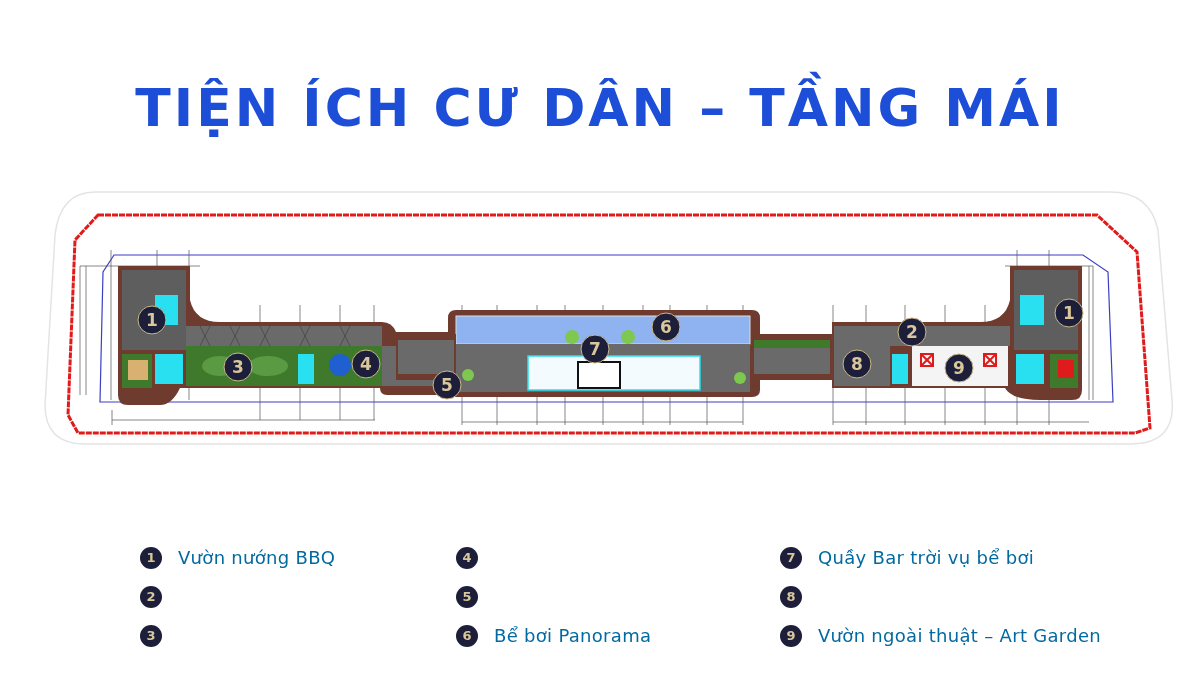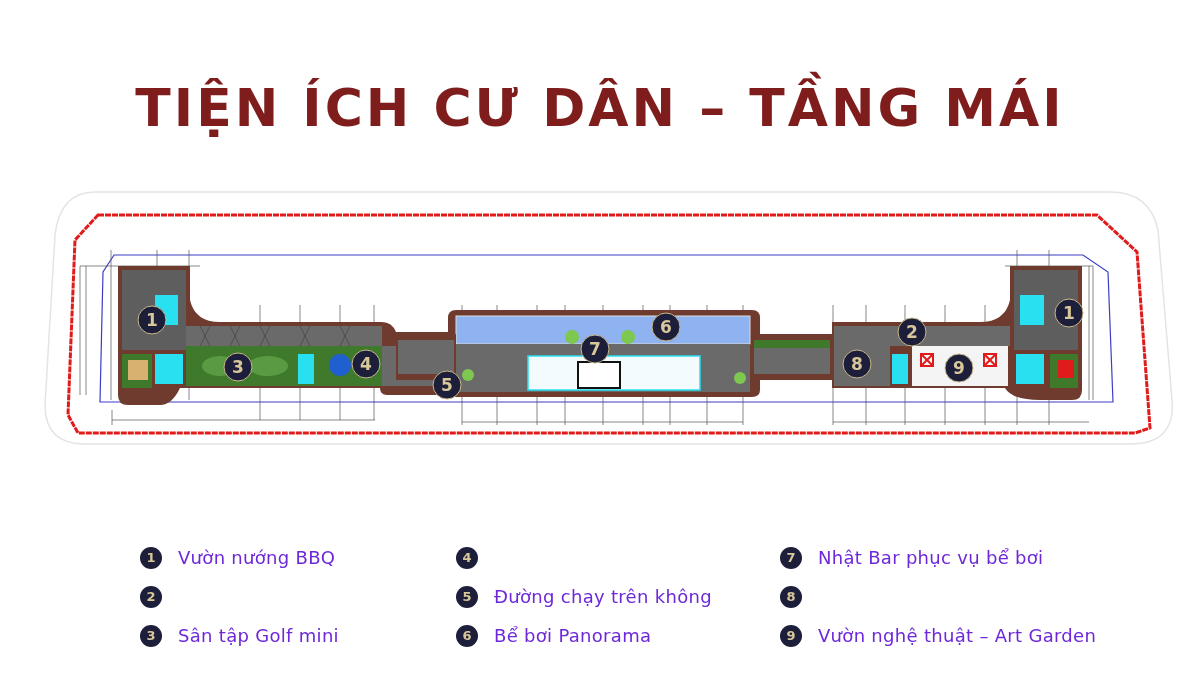--- a/index.html
+++ b/index.html
@@ -1,22 +1,22 @@
 <!DOCTYPE html>
 <html><head>
 <meta charset="utf-8">
 <style>
   html,body{margin:0;padding:0;background:#ffffff;}
   body{width:1200px;height:689px;position:relative;overflow:hidden;font-family:"Liberation Sans",sans-serif;}
-  .title{position:absolute;left:0;top:78px;width:1200px;text-align:center;font-family:"DejaVu Sans",sans-serif;font-weight:bold;font-size:52px;letter-spacing:3px;color:#7f1d1d;}
+  .title{position:absolute;left:0;top:78px;width:1200px;text-align:center;font-family:"DejaVu Sans",sans-serif;font-weight:bold;font-size:52px;letter-spacing:3px;color:#1d4ed8;}
   .plan{position:absolute;left:0;top:0;width:1200px;height:689px;}
   .legend{position:absolute;top:538px;}
   .legend .item{display:flex;align-items:center;height:39px;}
   .badge{width:22px;height:22px;border-radius:50%;background:#1d1f3a;color:#d8c79a;font-size:13px;font-weight:bold;display:flex;align-items:center;justify-content:center;margin-right:16px;font-family:"DejaVu Sans",sans-serif;}
-  .label{font-size:18px;color:#6d28d9;font-family:"DejaVu Sans",sans-serif;letter-spacing:0.3px;}
+  .label{font-size:18px;color:#0369a1;font-family:"DejaVu Sans",sans-serif;letter-spacing:0.3px;}
 </style>
 </head>
 <body>
 
 <div class="title">TIỆN ÍCH CƯ DÂN – TẦNG MÁI</div>
 
 <svg class="plan" viewBox="0 0 1200 689" xmlns="http://www.w3.org/2000/svg">
 
   <path d="M95 192 H1110 Q1150 192 1158 230 L1172 400 Q1176 444 1130 444 H85 Q45 444 45 405 L55 235 Q60 192 95 192 Z" fill="#ffffff" stroke="#e4e4e8" stroke-width="1.5"></path>
 
@@ -170,41 +170,39 @@
 <div class="legend" style="left:140px;">
   <div class="item">
       <span class="badge">1</span>
       <span class="label">Vườn nướng BBQ</span>
     </div>
   <div class="item">
       <span class="badge">2</span>
     </div>
   <div class="item">
       <span class="badge">3</span>
-      <span class="label">Sân tập Golf mini</span>
     </div>
 </div>
 <div class="legend" style="left:456px;">
   <div class="item">
       <span class="badge">4</span>
     </div>
   <div class="item">
       <span class="badge">5</span>
-      <span class="label">Đường chạy trên không</span>
     </div>
   <div class="item">
       <span class="badge">6</span>
       <span class="label">Bể bơi Panorama</span>
     </div>
 </div>
 <div class="legend" style="left:780px;">
   <div class="item">
       <span class="badge">7</span>
-      <span class="label">Nhật Bar phục vụ bể bơi</span>
+      <span class="label">Quầy Bar trời vụ bể bơi</span>
     </div>
   <div class="item">
       <span class="badge">8</span>
     </div>
   <div class="item">
       <span class="badge">9</span>
-      <span class="label">Vườn nghệ thuật – Art Garden</span>
+      <span class="label">Vườn ngoài thuật – Art Garden</span>
     </div>
 </div>
 
 </body></html>

